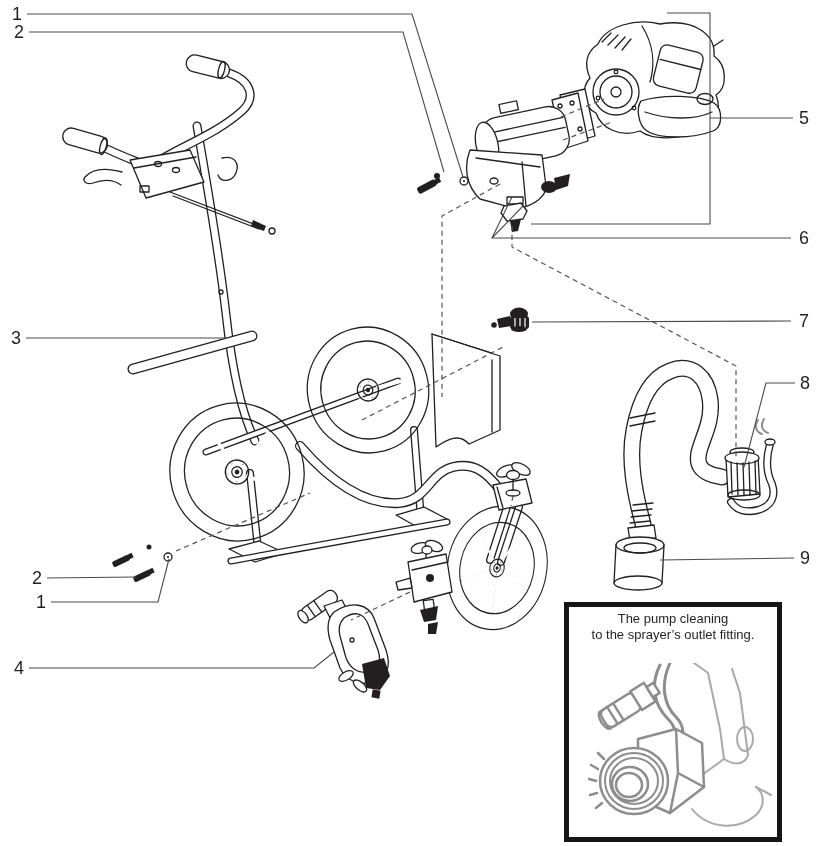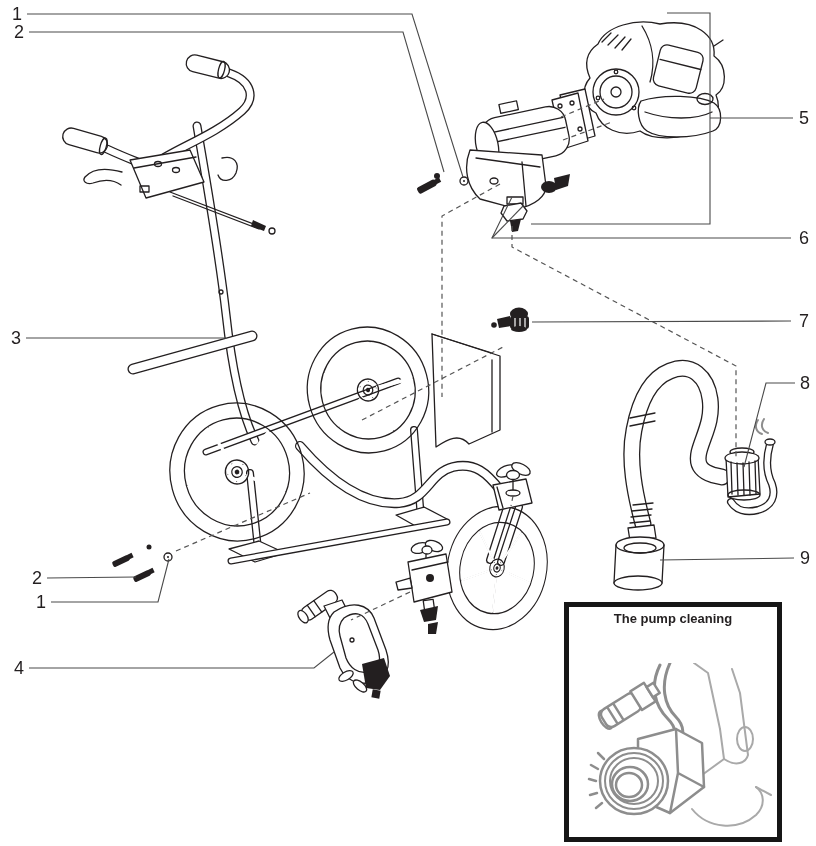--- a/index.html
+++ b/index.html
@@ -12,21 +12,21 @@
   .tube{stroke:#231f20;fill:none;stroke-linecap:round;stroke-linejoin:round;}
   .tube-inner{stroke:#ffffff;fill:none;stroke-linecap:round;stroke-linejoin:round;}
   .leader{stroke:#4a4a4a;stroke-width:1.1;fill:none;}
   .dashed{stroke:#555;stroke-width:1.2;fill:none;stroke-dasharray:5 4;}
   .callout{font-family:"Liberation Sans",sans-serif;font-size:18px;fill:#231f20;
            text-anchor:middle;dominant-baseline:central;}
   .gray{stroke:#8d8d8d;fill:none;stroke-linecap:round;stroke-linejoin:round;}
   .graybg{stroke:#a9a9a9;fill:none;stroke-linecap:round;stroke-linejoin:round;}
   .inset{position:absolute;left:564px;top:602px;width:218px;height:240px;
          border:5px solid #161616;box-sizing:border-box;background:#fff;}
-  .inset-caption{margin:4px 2px 0 2px;text-align:center;font-weight:bold;
+  .inset-caption{margin:4px 2px 0 2px;text-align:center;font-weight:normal;
                  font-size:13px;line-height:16px;color:#231f20;}
   .inset-caption span{display:block;}
   .inset svg{position:absolute;left:5px;top:56px;}
 </style>
 </head>
 <body>
 
 <div class="stage">
   <svg width="816" height="846" viewBox="0 0 816 846">
 
@@ -332,20 +332,21 @@
         <polyline points="795,383 766,383 744,467" class="leader"></polyline>
         <text x="805" y="383" class="callout">8</text>
         <polyline points="660,560 794,558" class="leader"></polyline>
         <text x="805" y="558" class="callout">9</text>
       </g>
   </svg>
 
   <div class="inset">
     <div class="inset-caption">
       <span>The pump cleaning</span>
+      <span>to the sprayer’s outlet fitting.</span>
     </div>
     <svg width="198" height="172" viewBox="0 0 198 172">
       <g class="graybg" stroke-width="2">
         <path d="M120,0 L134,10 L146,66"></path>
         <path d="M146,66 L150,96 C162,104 172,100 174,92 L166,30 L158,6"></path>
         <ellipse cx="171" cy="76" rx="8" ry="12"></ellipse>
         <path d="M150,96 L128,112"></path>
         <path d="M118,146 C134,166 164,168 182,152 C192,142 190,130 182,124"></path>
         <path d="M182,124 L197,132"></path>
       </g>

